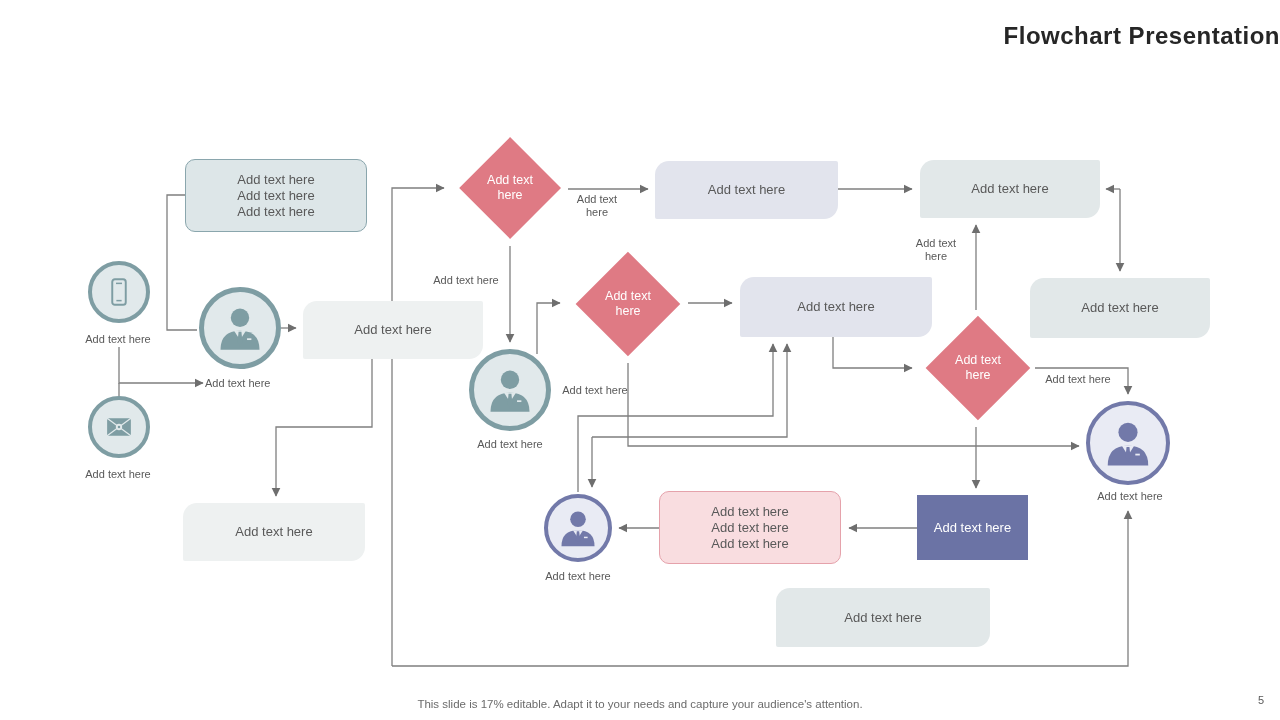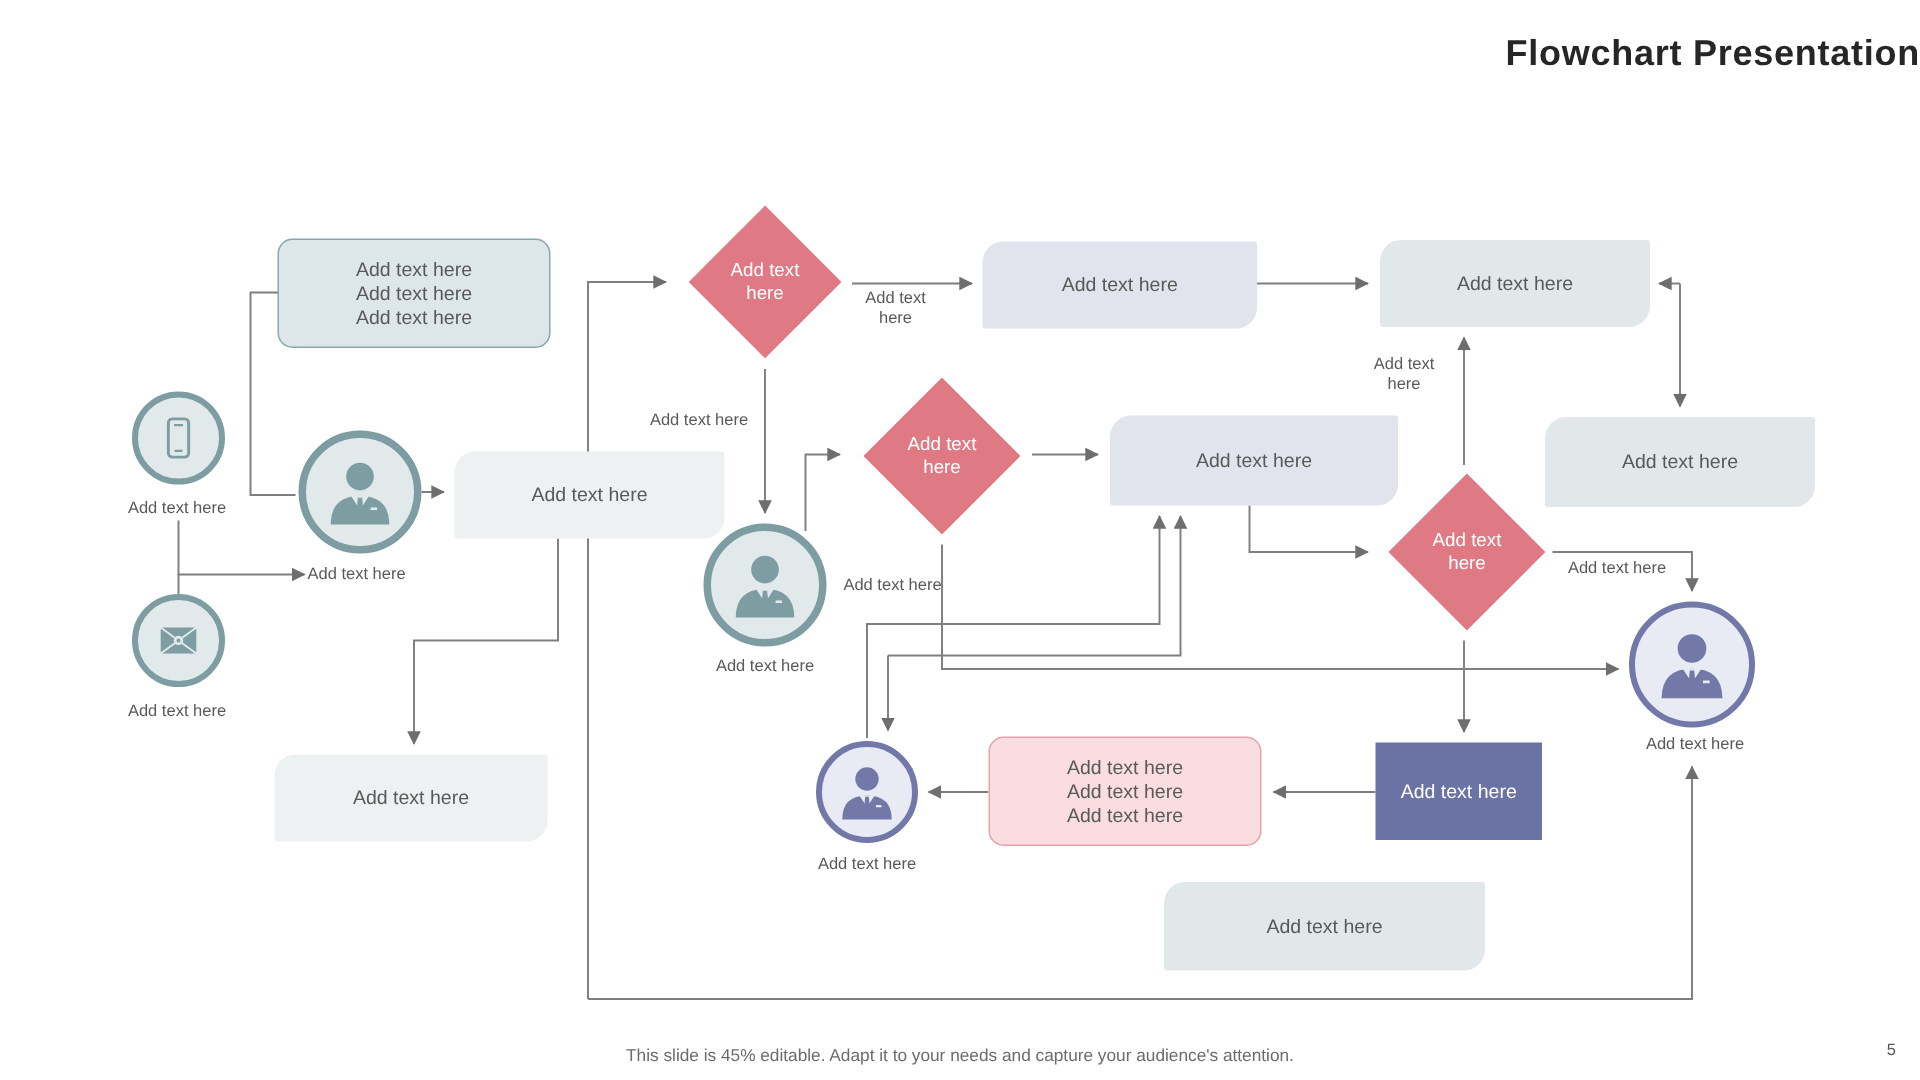--- a/index.html
+++ b/index.html
@@ -238,14 +238,14 @@
 
 <div class="lbl" style="left:416px;top:274px;width:100px;">Add text here</div>
 <div class="lbl" style="left:567px;top:193px;width:60px;">Add text here</div>
 <div class="lbl" style="left:906px;top:237px;width:60px;">Add text here</div>
 <div class="lbl" style="left:545px;top:384px;width:100px;">Add text here</div>
 <div class="lbl" style="left:460px;top:438px;width:100px;">Add text here</div>
 <div class="lbl" style="left:1028px;top:373px;width:100px;">Add text here</div>
 <div class="lbl" style="left:1080px;top:490px;width:100px;">Add text here</div>
 <div class="lbl" style="left:528px;top:570px;width:100px;">Add text here</div>
 
-<div class="abs footer">This slide is 45% editable. Adapt it to your needs and capture your audience's attention.</div>
+<div class="abs footer">This slide is 17% editable. Adapt it to your needs and capture your audience's attention.</div>
 <div class="abs pagenum">5</div>
 
 </body></html>

